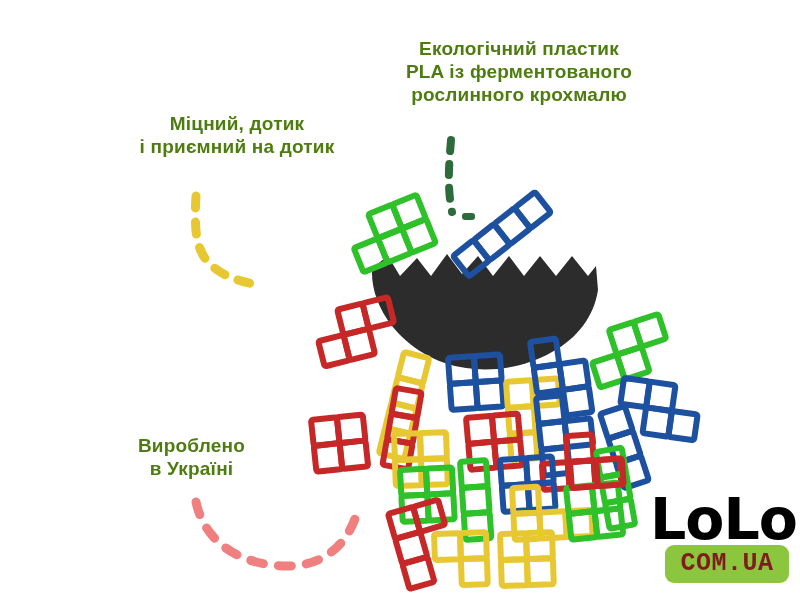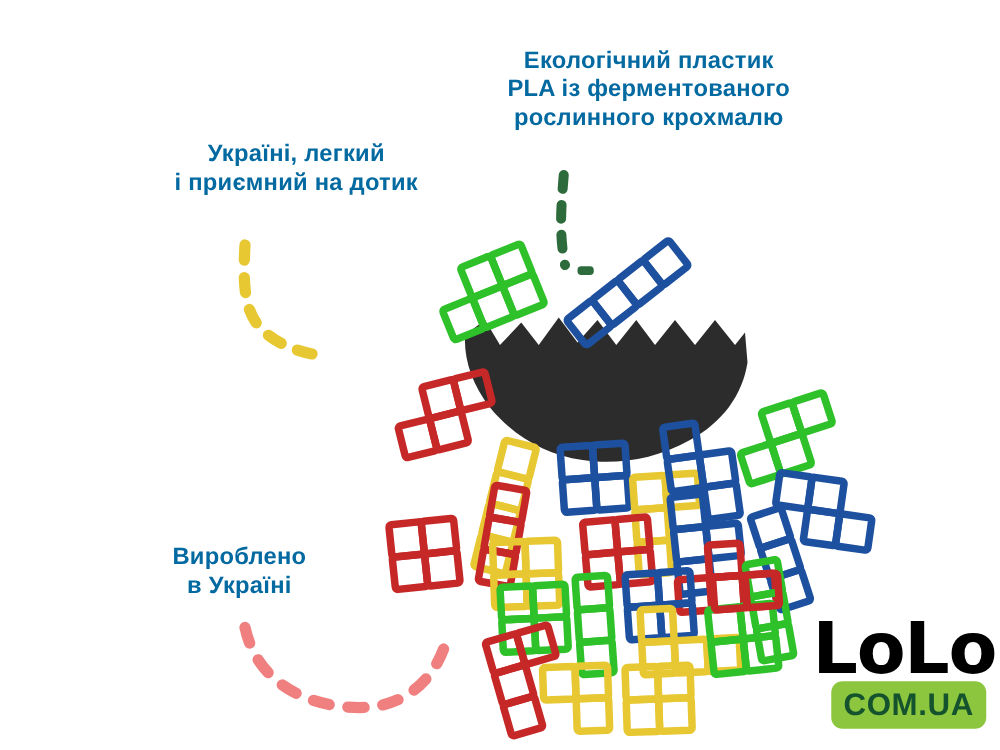--- a/index.html
+++ b/index.html
@@ -11,21 +11,21 @@
     overflow:hidden;
   }
   #stage{
     position:relative;
     width:800px;height:600px;
     background:#ffffff;
   }
   
   .callout{
     position:absolute;
-    color:#0369a1;
+    color:#4d7c0f;
     font-weight:bold;
     font-size:19px;
     line-height:1.22;
     text-align:center;
     letter-spacing:.2px;
     white-space:pre-line;
     user-select:none;
   }
   #callout-eco{ left:378px; top:37px; width:282px; }
   #callout-touch{ left:112px; top:112px; width:250px; }
@@ -53,22 +53,22 @@
     color:#000000;
     text-align:center;
     user-select:none;
   }
   .logo-badge{
     position:absolute;
     left:15px;top:62px;
     width:124px;height:38px;
     background:#8cc63e;
     border-radius:9px;
-    color:#14532d;
-    font-family:Liberation Sans, sans-serif;
+    color:#7f1d1d;
+    font-family:Liberation Mono, monospace;
     font-weight:bold;
     font-size:25px;
     line-height:38px;
     text-align:center;
     letter-spacing:.5px;
     user-select:none;
   }
 </style>
 </head>
 <body>
@@ -286,21 +286,21 @@
     <g color="#c62828" transform="translate(570,462) rotate(-4)">
       <use href="#cell" x="0" y="0"></use>
       <use href="#cell" x="26" y="0"></use>
     </g>
   </svg>
 
   <div class="callout" id="callout-eco">Екологічний пластик
 PLA із ферментованого
 рослинного крохмалю</div>
 
-  <div class="callout" id="callout-touch">Україні, легкий
+  <div class="callout" id="callout-touch">Міцний, дотик
 і приємний на дотик</div>
 
   <div class="callout" id="callout-made">Вироблено
 в Україні</div>
 
   <div id="logo">
     <div class="logo-word">LoLo</div>
     <div class="logo-badge">COM.UA</div>
   </div>
 

